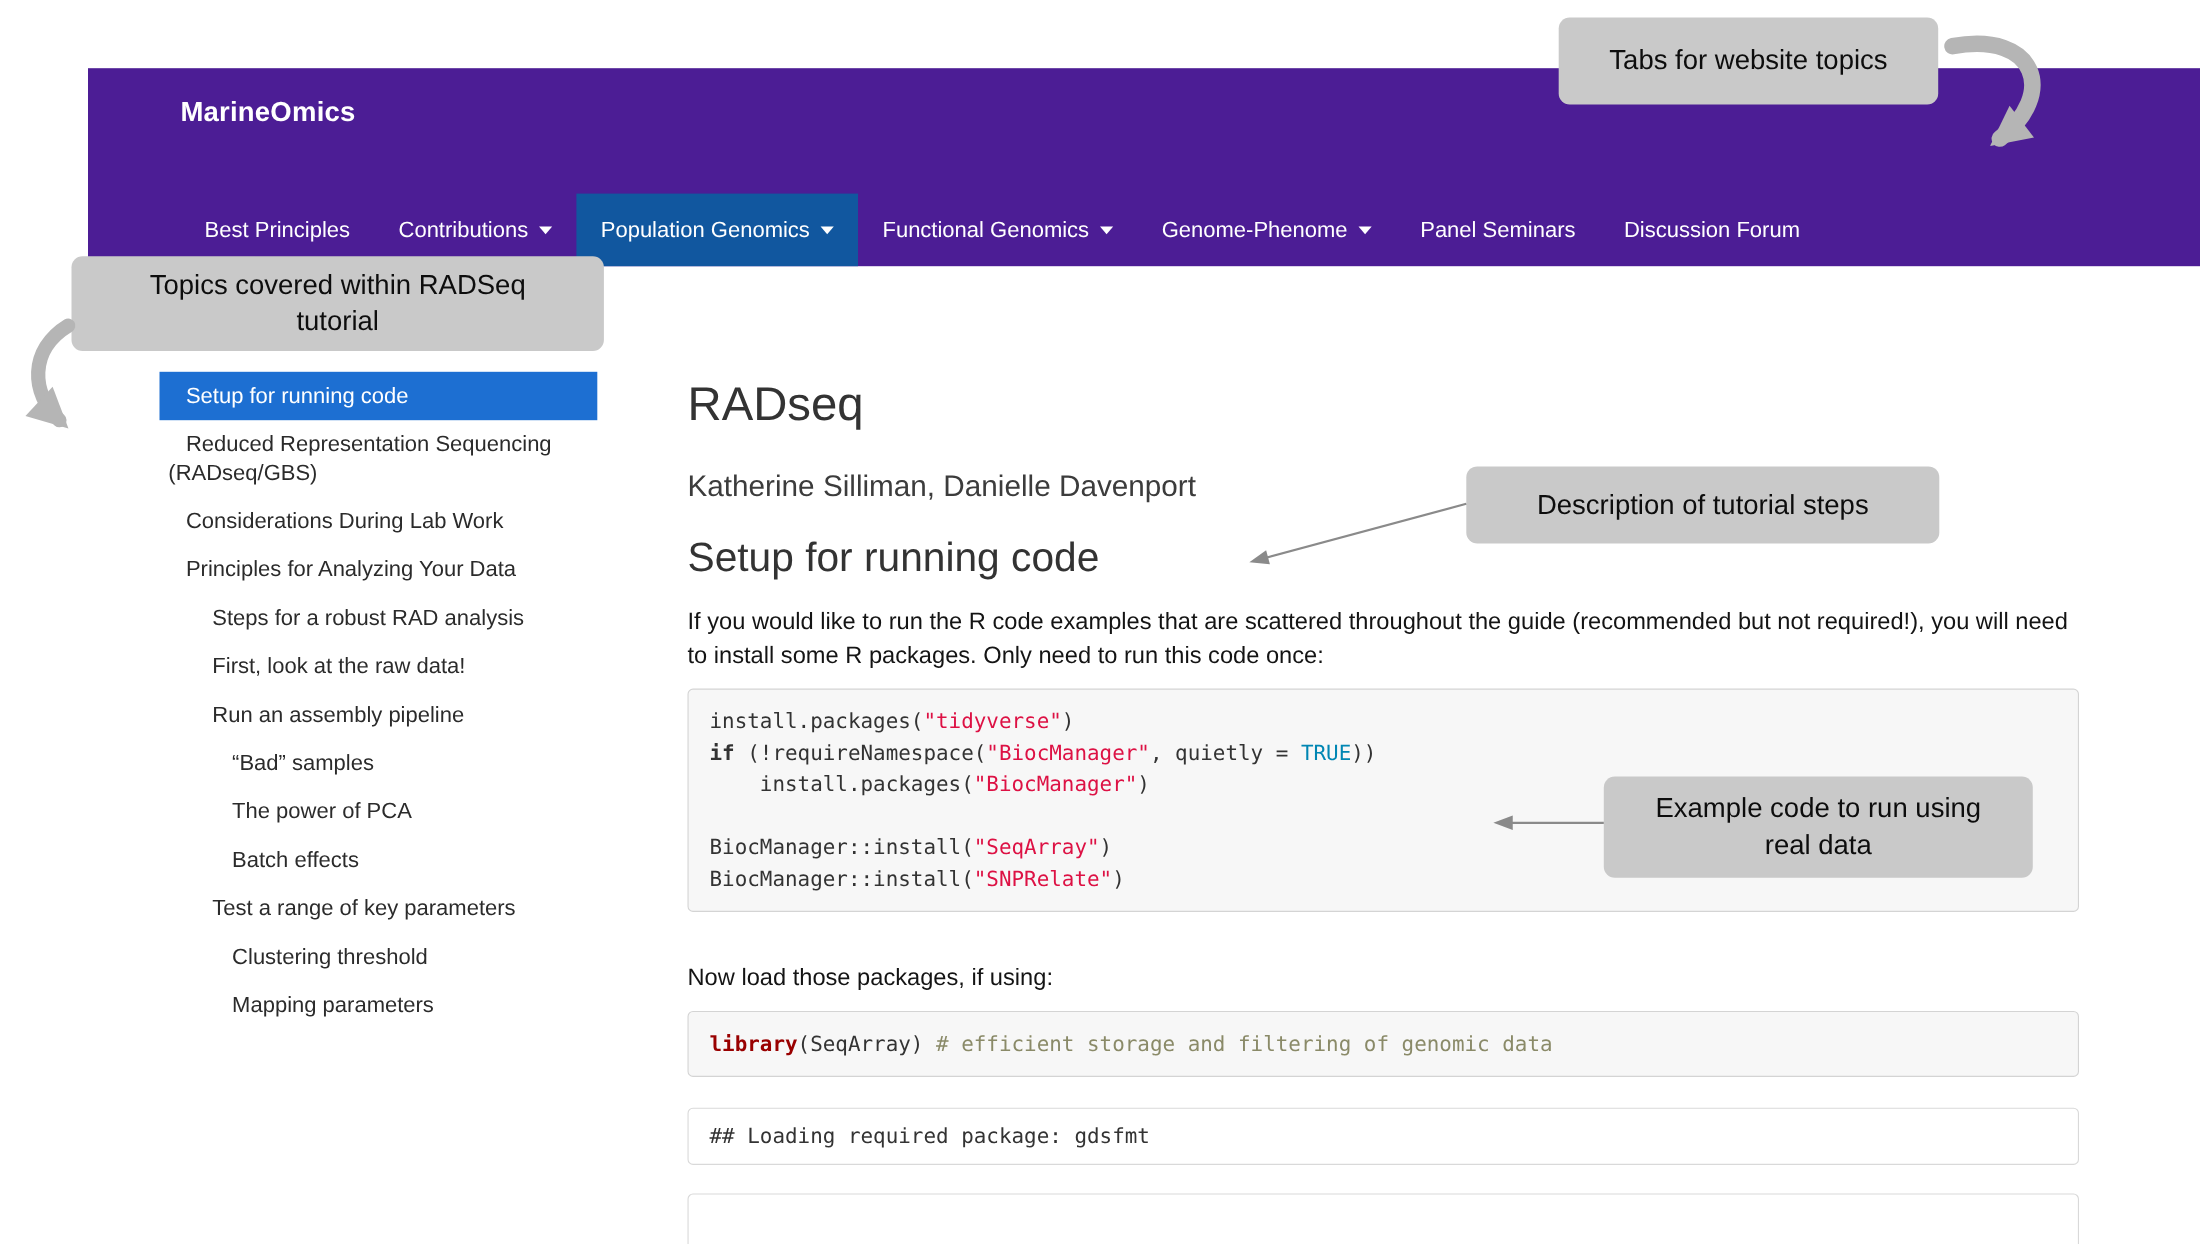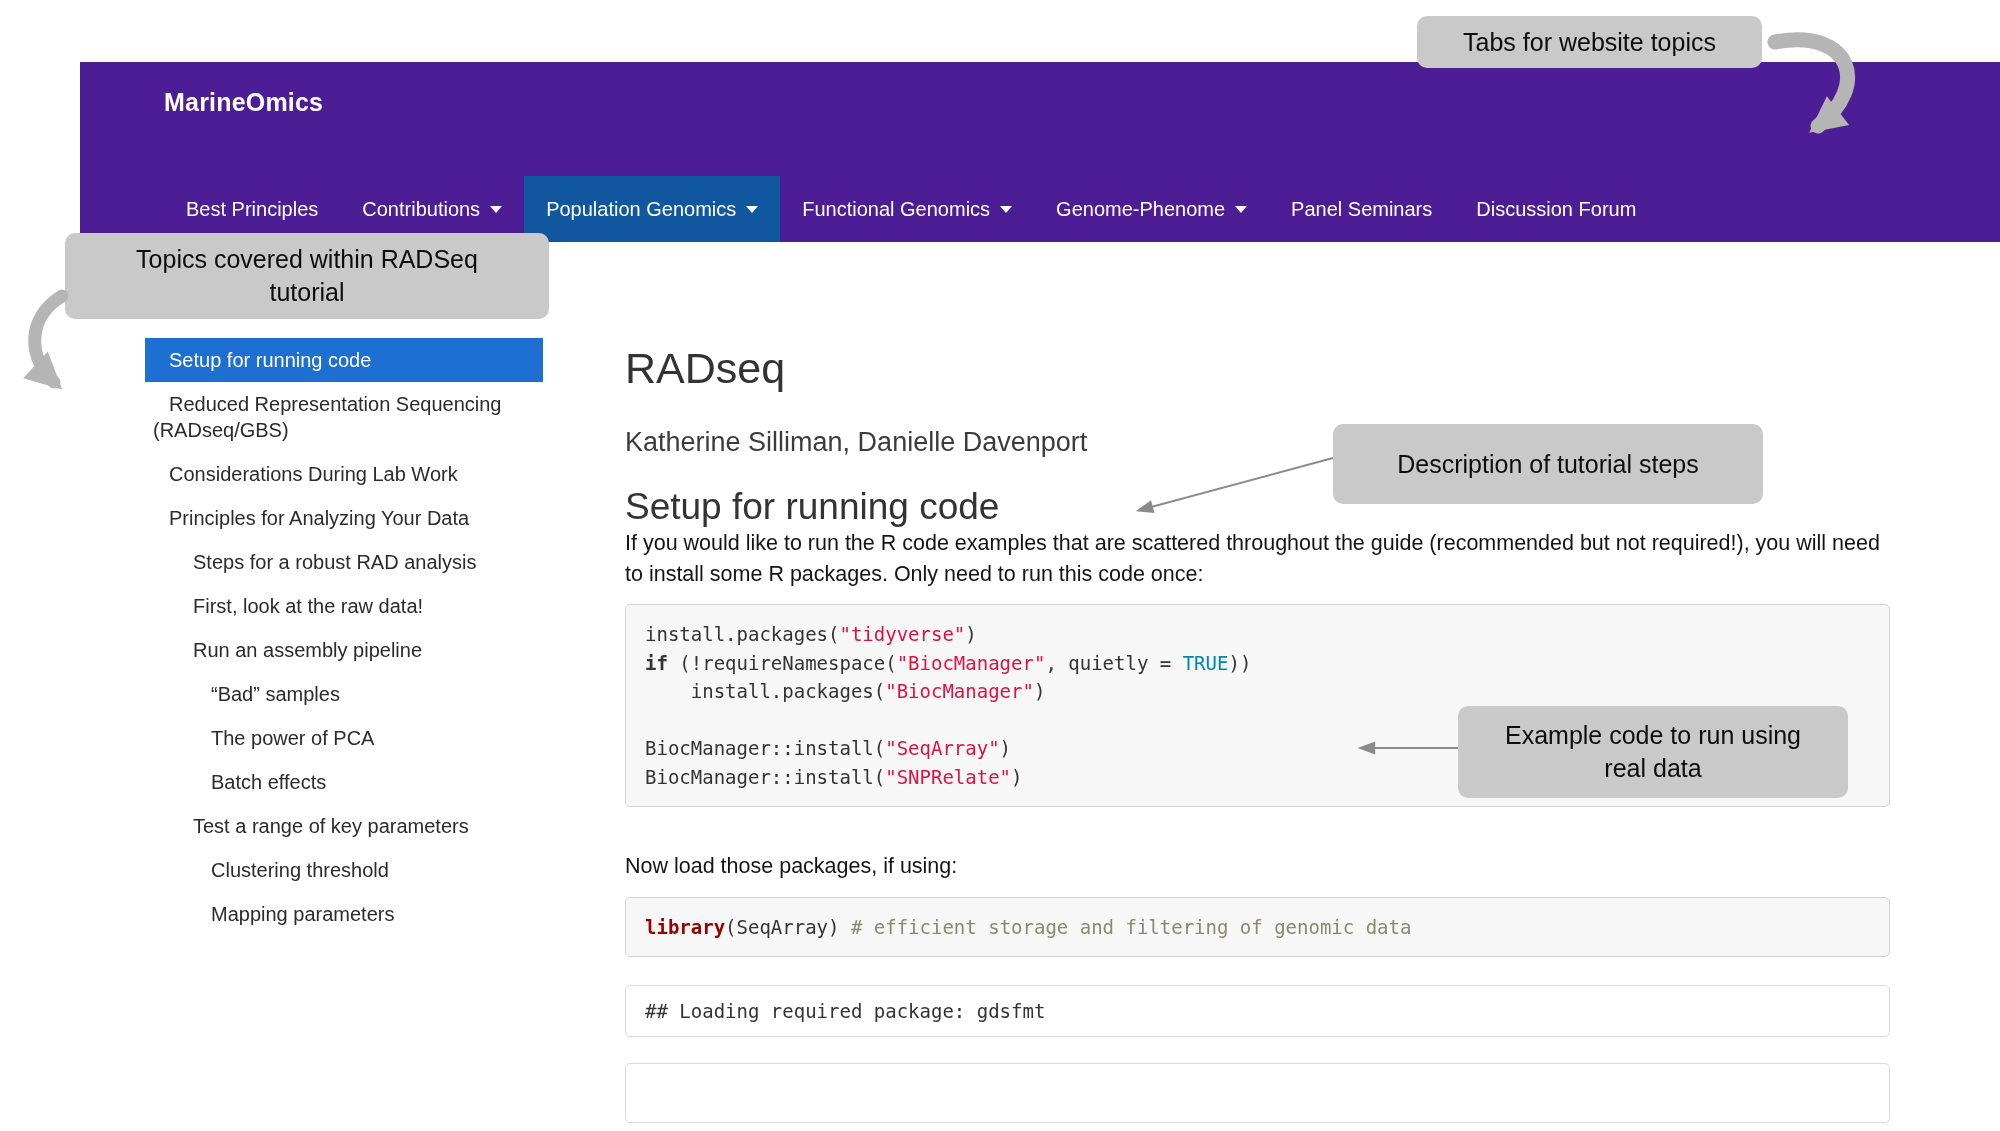--- a/index.html
+++ b/index.html
@@ -10,39 +10,39 @@
   
   .navbar{position:absolute;left:80px;top:62px;width:1920px;height:180px;background:#4c1d95}
   .brand{position:absolute;left:84px;top:26px;font-size:25px;font-weight:700;color:#fff;letter-spacing:.2px;cursor:pointer;text-decoration:none}
   .nav-row{position:absolute;left:84px;bottom:0;height:66px;display:flex}
   .nav-item{display:flex;align-items:center;padding:0 22px;color:#fff;font-size:20px;font-weight:500;cursor:pointer;white-space:nowrap;text-decoration:none}
   .nav-item.active{background:#11579f}
   .caret{width:0;height:0;border-left:6px solid transparent;border-right:6px solid transparent;border-top:7px solid #fff;margin-left:10px}
 
   
   .callout{position:absolute;background:#c9c9c9;border-radius:10px;display:flex;align-items:center;justify-content:center;text-align:center;color:#0d0d0d;font-size:25px;line-height:1.32;z-index:5}
-  #callout-tabs{left:1417px;top:16px;width:345px;height:52px;padding:24px 20px}
+  #callout-tabs{left:1417px;top:16px;width:345px;height:79px;padding:24px 20px}
   #callout-topics{left:65px;top:233px;width:484px;height:86px;padding:8px 40px}
-  #callout-desc{left:1333px;top:424px;width:430px;height:80px;padding:8px 24px}
+  #callout-desc{left:1333px;top:424px;width:430px;height:70px;padding:8px 24px}
   #callout-code{left:1458px;top:706px;width:390px;height:92px;padding:8px 24px}
 
   
   .sidebar{position:absolute;left:145px;top:338px;width:398px}
   .toc-item{font-size:20px;color:#2b2b2b;padding:9px 8px;line-height:1.3;cursor:pointer}
   .toc-item.lvl1{text-indent:16px}
   .toc-item.lvl2{text-indent:40px}
   .toc-item.lvl3{text-indent:58px}
   .toc-item.active{background:#1d6fd2;color:#fff}
 
   
   .main{position:absolute;left:625px;top:330px;width:1265px}
   .main h1{font-size:43px;font-weight:400;color:#333;margin:14px 0 0}
   .authors{font-size:27px;color:#3c3c3c;margin-top:34px}
   .main h2{font-size:37px;font-weight:400;color:#333;margin-top:28px}
-  .body-text{font-size:21.5px;color:#141414;line-height:1.45;}
+  .body-text{font-size:21.5px;color:#141414;line-height:1.45;margin-top:22px}
   .mt-lg{margin-top:44px}
   .code-block{background:#f7f7f7;border:1px solid #d4d4d4;border-radius:5px;padding:15px 19px;margin-top:14px;
     font-family:"DejaVu Sans Mono",monospace;font-size:19px;line-height:1.5;color:#333;overflow:hidden}
   .output-block{background:#fff;border:1px solid #d9d9d9;border-radius:5px;padding:14px 19px;margin-top:28px;
     font-family:"DejaVu Sans Mono",monospace;font-size:19px;color:#333}
   .partial-block{border:1px solid #d9d9d9;border-radius:5px;margin-top:26px;height:60px;background:#fff}
   .code-line{white-space:pre;min-height:28.5px}
   .tok-pl{color:#333}
   .tok-st{color:#dd1144}
   .tok-kw{color:#333;font-weight:700}

